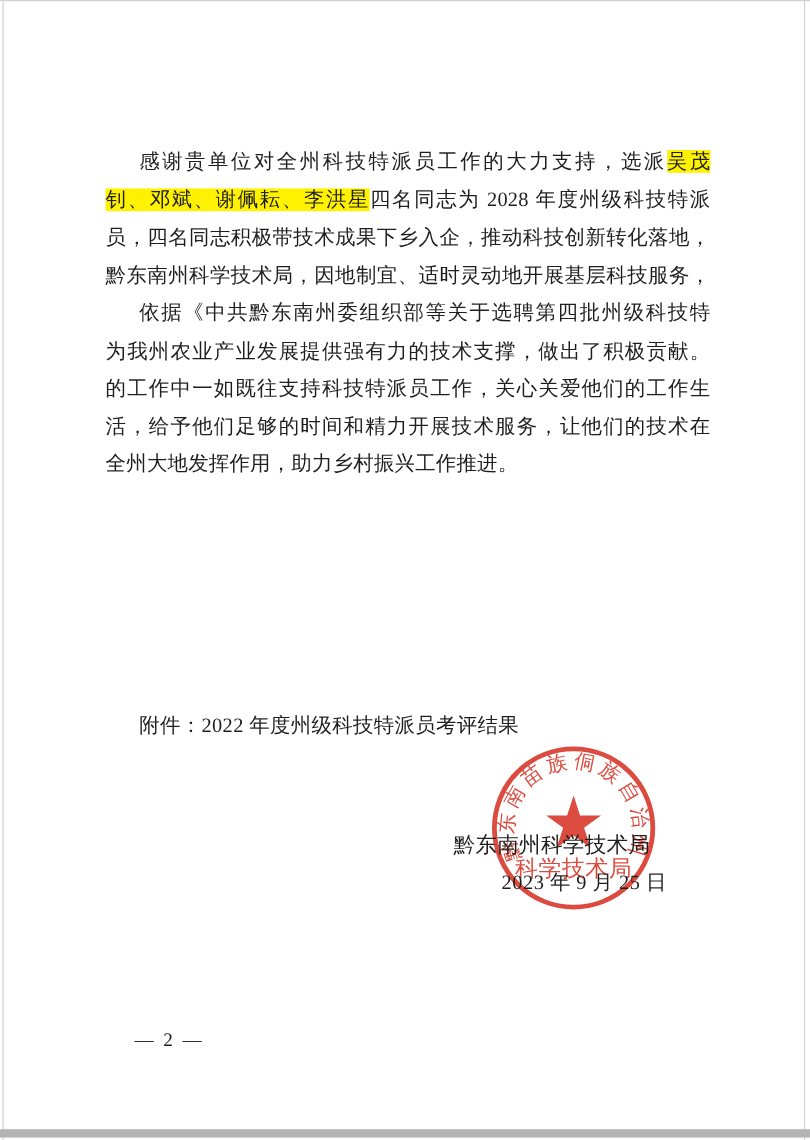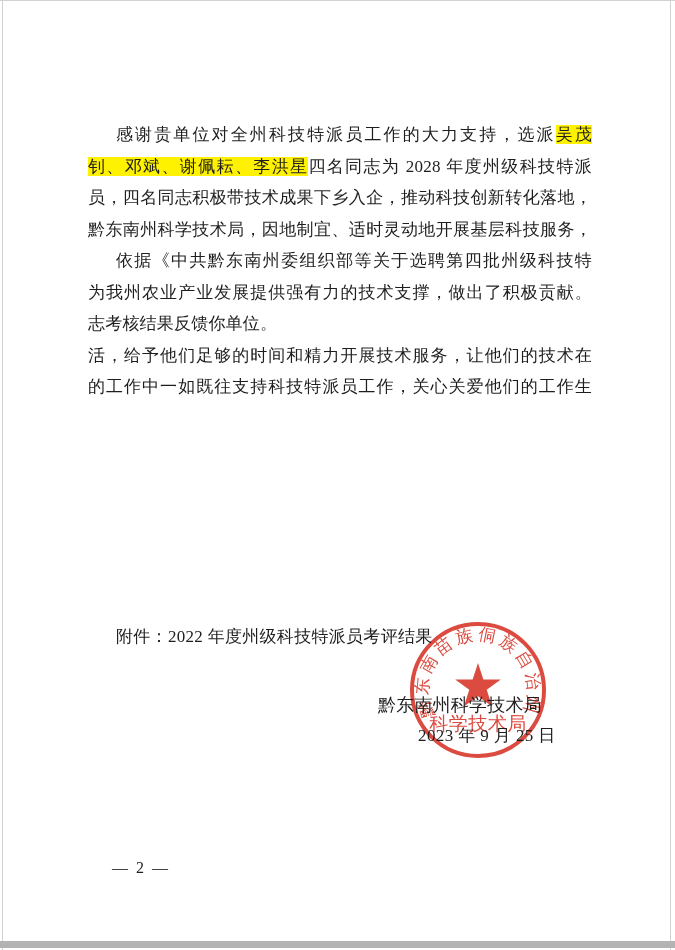--- a/index.html
+++ b/index.html
@@ -29,21 +29,21 @@
     height: 31.5px; line-height: 31.5px; font-size: 17px;
     letter-spacing: 0.2px;
   }
   .line.justify { text-align: justify; text-align-last: justify; }
   .line.indent  { text-indent: 28px; }
   .highlight    { background: var(--highlight-color, #fff200); }
 
   .attachment {
     position: absolute; left: 88px; top: 594px; width: 504px;
     text-indent: 28px; font-size: 17px; line-height: 22px;
-    color: var(--text-color, #1e1e1e); letter-spacing: 0.3px; margin-top: 32px;
+    color: var(--text-color, #1e1e1e); letter-spacing: 0.3px;
   }
 
   .signature-agency {
     position: absolute; left: 378px; top: 695px;
     font-size: 18px; line-height: 22px; letter-spacing: 0.2px;
     color: var(--text-color, #1e1e1e);
     font-family: Liberation Mono, monospace;
   }
   .signature-date {
     position: absolute; left: 418px; top: 725px;
@@ -86,23 +86,23 @@
   <div class="edge right"></div>
   <div class="bottom-band"></div>
 
   <div class="doc-body">
       <div class="line justify indent"><span class="">感谢贵单位对全州科技特派员工作的大力支持，选派</span><span class="highlight">吴茂</span></div>
       <div class="line justify"><span class="highlight">钊、邓斌、谢佩耘、李洪星</span><span class="">四名同志为 2028 年度州级科技特派</span></div>
       <div class="line justify"><span class="">员，四名同志积极带技术成果下乡入企，推动科技创新转化落地，</span></div>
       <div class="line justify"><span class="">黔东南州科学技术局，因地制宜、适时灵动地开展基层科技服务，</span></div>
       <div class="line justify indent"><span class="">依据《中共黔东南州委组织部等关于选聘第四批州级科技特</span></div>
       <div class="line justify"><span class="">为我州农业产业发展提供强有力的技术支撑，做出了积极贡献。</span></div>
-      <div class="line"><span class="">志考核结果反馈你单位。</span></div>
+      <div class="line justify"><span class="">的工作中一如既往支持科技特派员工作，关心关爱他们的工作生</span></div>
       <div class="line justify"><span class="">活，给予他们足够的时间和精力开展技术服务，让他们的技术在</span></div>
-      <div class="line justify"><span class="">的工作中一如既往支持科技特派员工作，关心关爱他们的工作生</span></div>
+      <div class="line"><span class="">全州大地发挥作用，助力乡村振兴工作推进。</span></div>
     </div>
 
   <div class="attachment">附件：2022 年度州级科技特派员考评结果</div>
 
   <svg class="seal" viewBox="0 0 150 150" xmlns="http://www.w3.org/2000/svg">
     <circle class="ring" cx="75" cy="75" r="66"></circle>
     <path id="sealArc" d="M 31.7 100 A 50 50 0 1 1 118.3 100" fill="none"></path>
     <text class="arc-text">
       <textPath href="#sealArc">黔东南苗族侗族自治州</textPath>
     </text>

